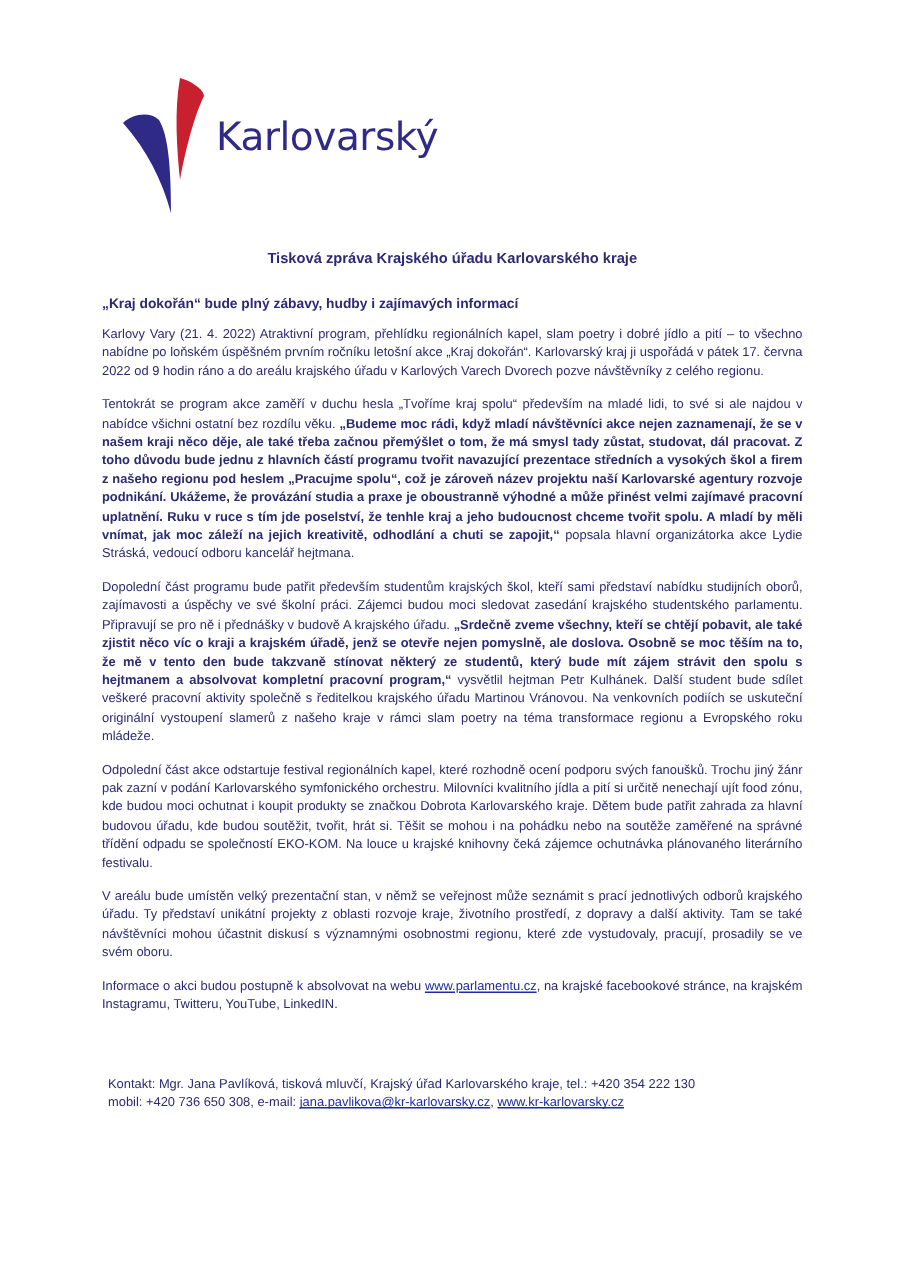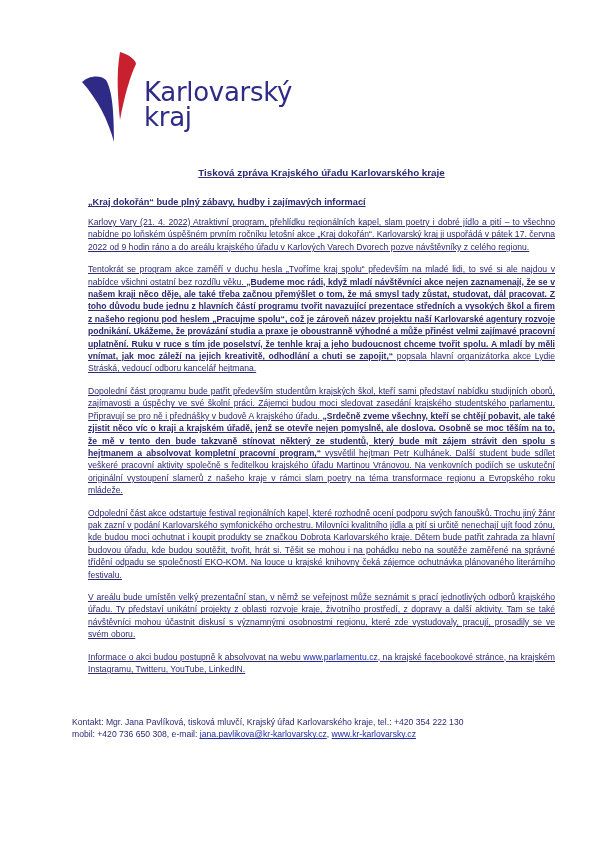--- a/index.html
+++ b/index.html
@@ -40,27 +40,26 @@
       top: 30px;
       font-family: "DejaVu Sans", sans-serif;
       font-size: 26px;
       line-height: 25px;
       color: #2e2a86;
       font-weight: normal;
       letter-spacing: -0.3px;
     }
     .content {
       position: absolute;
-      left: 88px;
+      left: 68px;
       top: 166px;
       width: 467px;
       font-size: 8.6px;
       line-height: 12.4px;
       color: #2c2a72;
-      text-decoration: underline;
     }
     .doc-title {
       text-align: center;
       font-weight: bold;
       font-size: 9.8px;
       line-height: 14px;
       margin: 0 0 6px 0;
       color: #2c2a72;
     }
     .doc-subtitle {
@@ -94,21 +93,20 @@
 
 <div class="page">
 
   <div class="logo">
     <svg class="mark" viewBox="0 0 60 95">
       <path d="M4 32 C10 26 22 24 28 30 C34 40 36 60 36 92 C30 70 20 50 4 32 Z" fill="#2e2a86"></path>
       <path d="M42 2 C50 4 58 10 58 14 C52 26 46 48 42 70 C40 50 38 24 42 2 Z" fill="#c8202f"></path>
     </svg>
     <div class="wordmark">
       <div>Karlovarský</div>
-      <div>kraj</div>
     </div>
   </div>
 
   <div class="content">
     <div class="doc-title">Tisková zpráva Krajského úřadu Karlovarského kraje</div>
     <div class="doc-subtitle">„Kraj dokořán“ bude plný zábavy, hudby i zajímavých informací</div>
 
     <p>Karlovy Vary (21. 4. 2022) Atraktivní program, přehlídku regionálních kapel, slam poetry i dobré jídlo a pití – to všechno nabídne po loňském úspěšném prvním ročníku letošní akce „Kraj dokořán“. Karlovarský kraj ji uspořádá v pátek 17. června 2022 od 9 hodin ráno a do areálu krajského úřadu v Karlových Varech Dvorech pozve návštěvníky z celého regionu.</p>
 
     <p>

